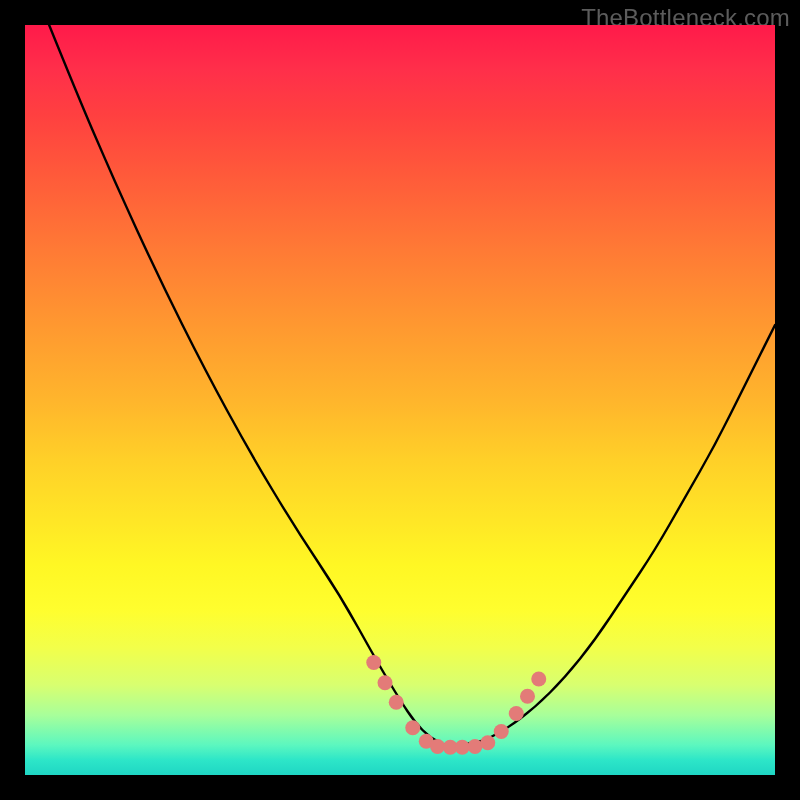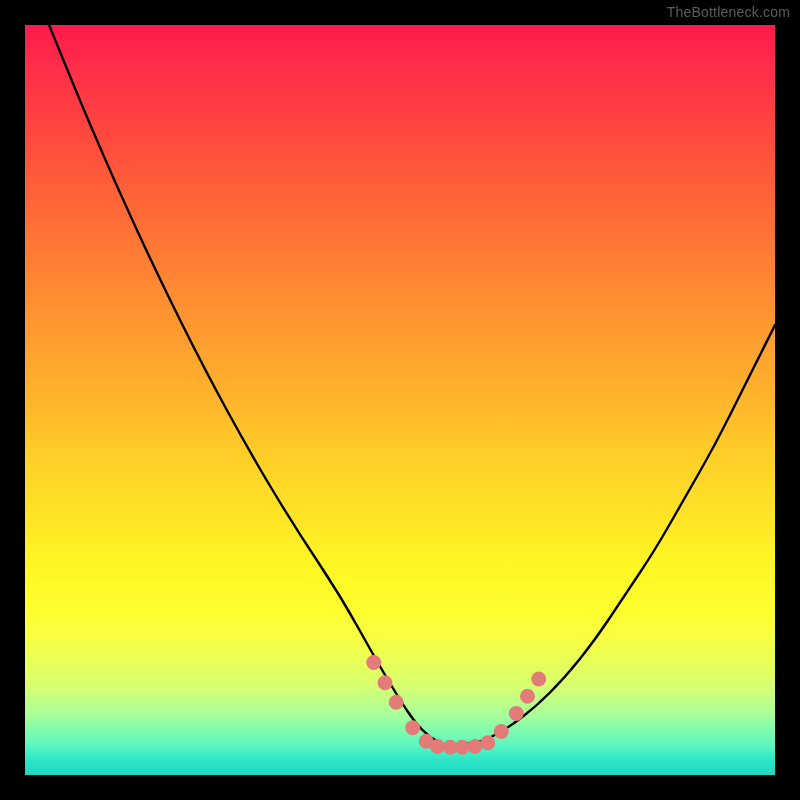--- a/index.html
+++ b/index.html
@@ -52,21 +52,21 @@
     position: absolute;
     inset: 0;
     width: 750px;
     height: 750px;
   }
   .watermark {
     position: absolute;
     top: 4px;
     right: 10px;
     color: #5c5c5c;
-    font-size: 14px;
+    font-size: 24px;
     letter-spacing: 0.2px;
     font-weight: 400;
   }
 </style>
 </head>
 <body>
 
 <div class="frame">
   <div class="watermark">TheBottleneck.com</div>
   <div class="plot">

